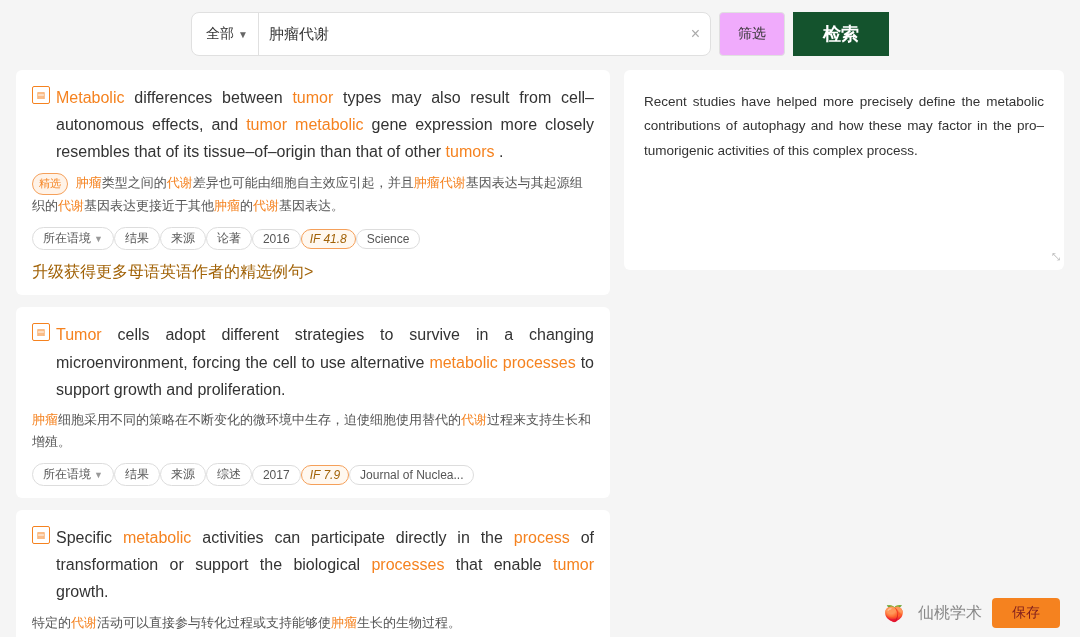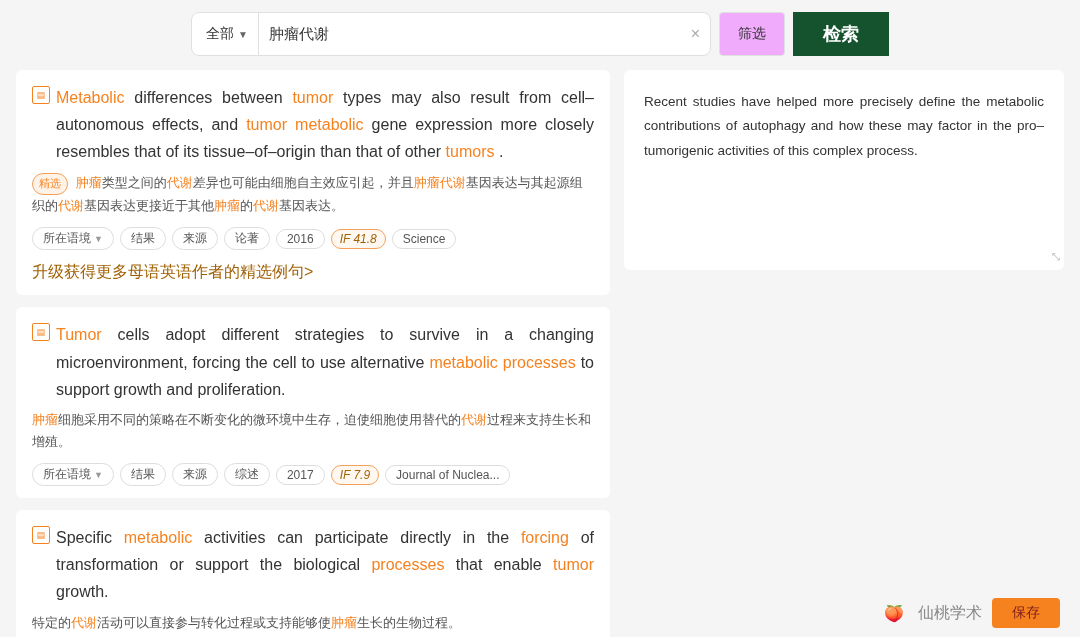--- a/index.html
+++ b/index.html
@@ -134,21 +134,20 @@
       align-items: center;
       justify-content: center;
       flex-shrink: 0;
       margin-top: 2px;
       font-size: 9px;
       color: #f5821f;
     }
     .tag-row {
       display: flex;
       flex-wrap: wrap;
-      gap: 6px;
       margin-top: 10px;
       align-items: center;
     }
     .tag {
       border: 1px solid #ddd;
       border-radius: 12px;
       padding: 2px 10px;
       font-size: 12px;
       color: #555;
       background: #fff;
@@ -327,21 +326,21 @@
       </div>
     </div>
 
     <div class="result-card">
       <div class="card-header">
         <div class="card-icon">▤</div>
         <div class="result-en">
           <span>Specific </span>
           <span class="highlight-orange">metabolic</span>
           <span> activities can participate directly in the </span>
-          <span class="highlight-orange">forcing</span>
+          <span class="highlight-orange">process</span>
           <span> of transformation or support the biological </span>
           <span class="highlight-orange">processes</span>
           <span> that enable </span>
           <span class="highlight-orange">tumor</span>
           <span> growth.</span>
         </div>
       </div>
       <div class="result-zh">
         特定的<span class="highlight-orange">代谢</span>活动可以直接参与转化过程或支持能够使<span class="highlight-orange">肿瘤</span>生长的生物过程。
       </div>

